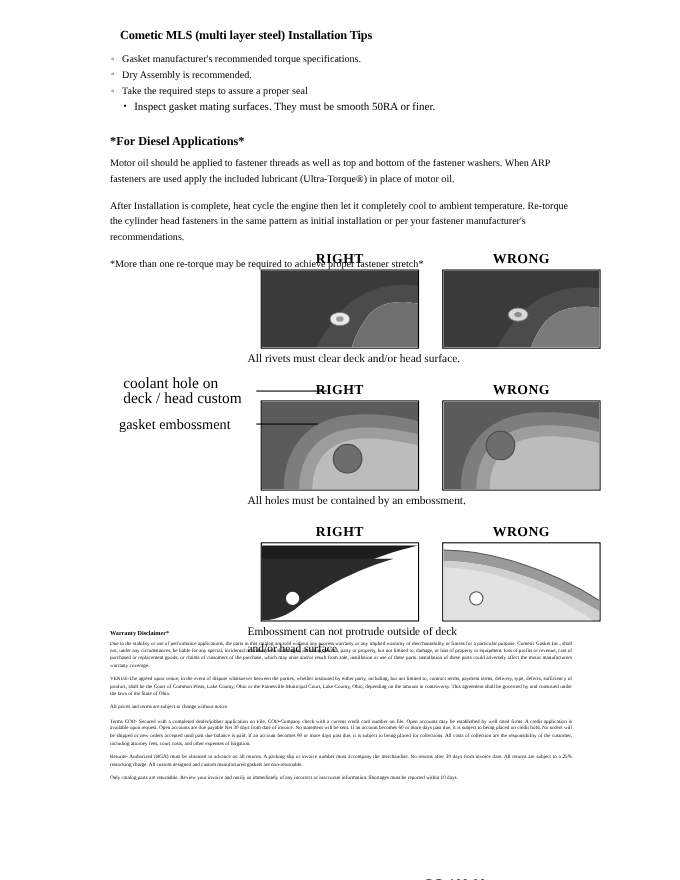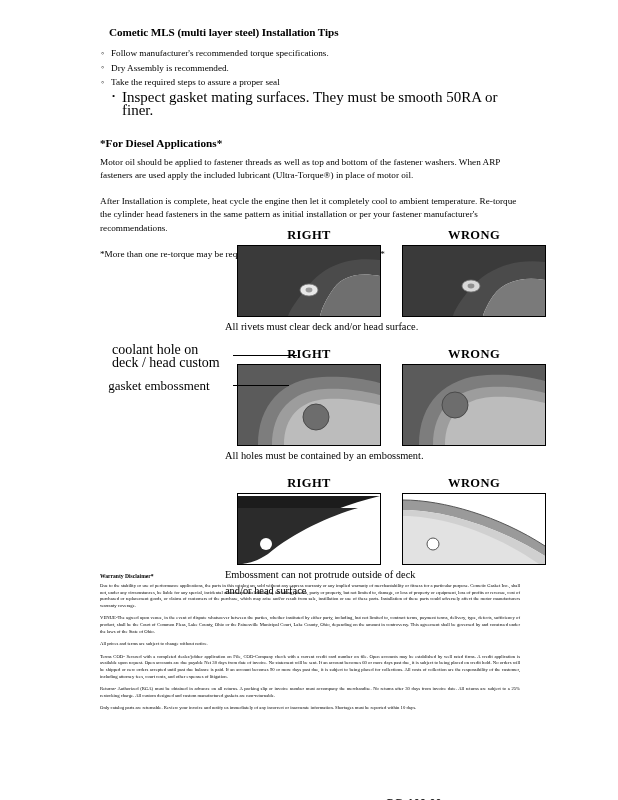--- a/index.html
+++ b/index.html
@@ -53,21 +53,21 @@
     left: 1px;
     top: -0.5px;
     font-size: 9.2px;
   }
   ul.subbullets {
     list-style: none;
     margin: 1px 0 0 0;
     padding: 0;
   }
   ul.subbullets > li {
-    font-size: 15px;
+    font-size: 10px;
     line-height: 13.4px;
     padding-left: 11px;
     position: relative;
   }
   ul.subbullets > li::before {
     content: "\2022";
     position: absolute;
     left: 1px;
     top: -0.5px;
     font-size: 9px;
@@ -186,21 +186,21 @@
 </style>
 </head>
 <body>
 
 <div class="page">
 
   <div class="content">
     <h1 class="title">Cometic MLS (multi layer steel) Installation Tips</h1>
 
     <ul class="bullets">
-      <li>Follow manufacturer's recommended torque specifications.</li>
+      <li>Gasket manufacturer's recommended torque specifications.</li>
       <li>Dry Assembly is recommended.</li>
       <li>
         <span>Take the required steps to assure a proper seal</span>
         <ul class="subbullets">
           <li>Inspect gasket mating surfaces.  They must be smooth 50RA or finer.</li>
         </ul>
       </li>
     </ul>
 
     <h2 class="subtitle">*For Diesel Applications*</h2>

